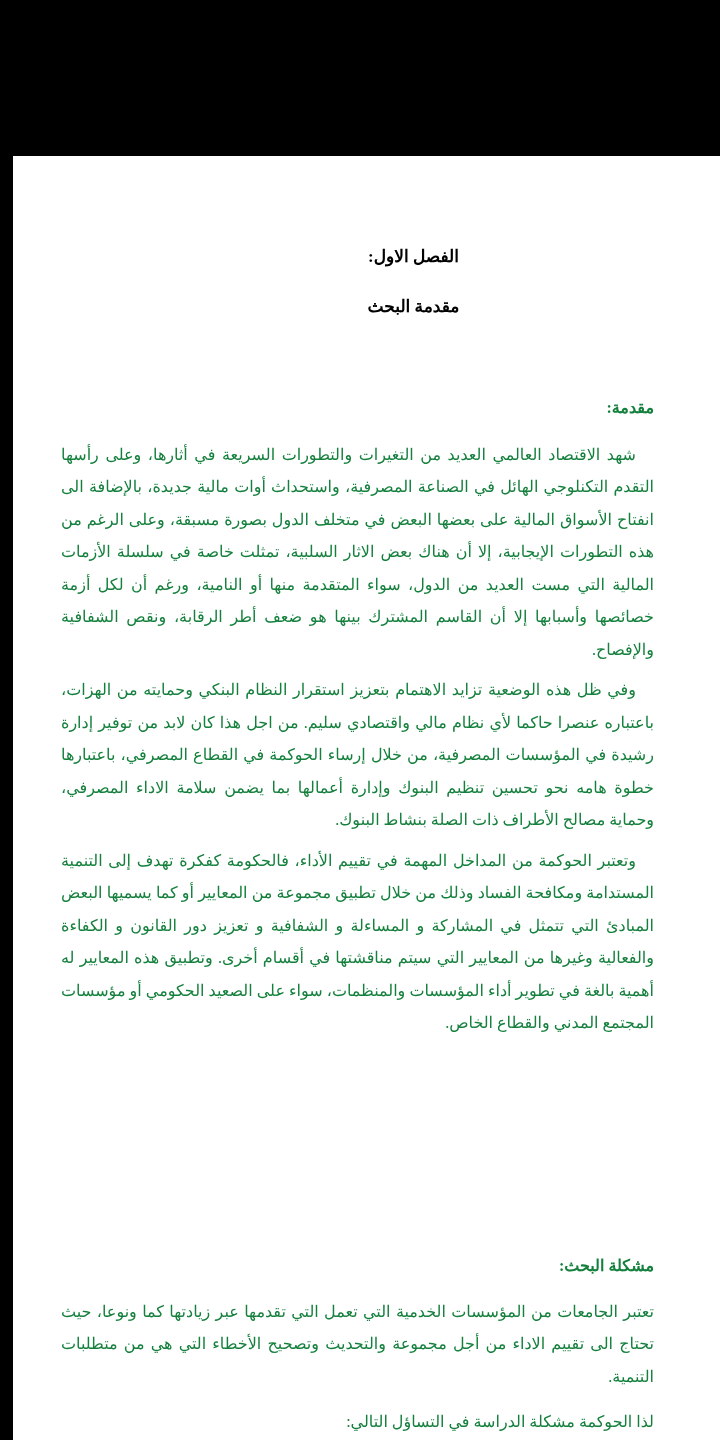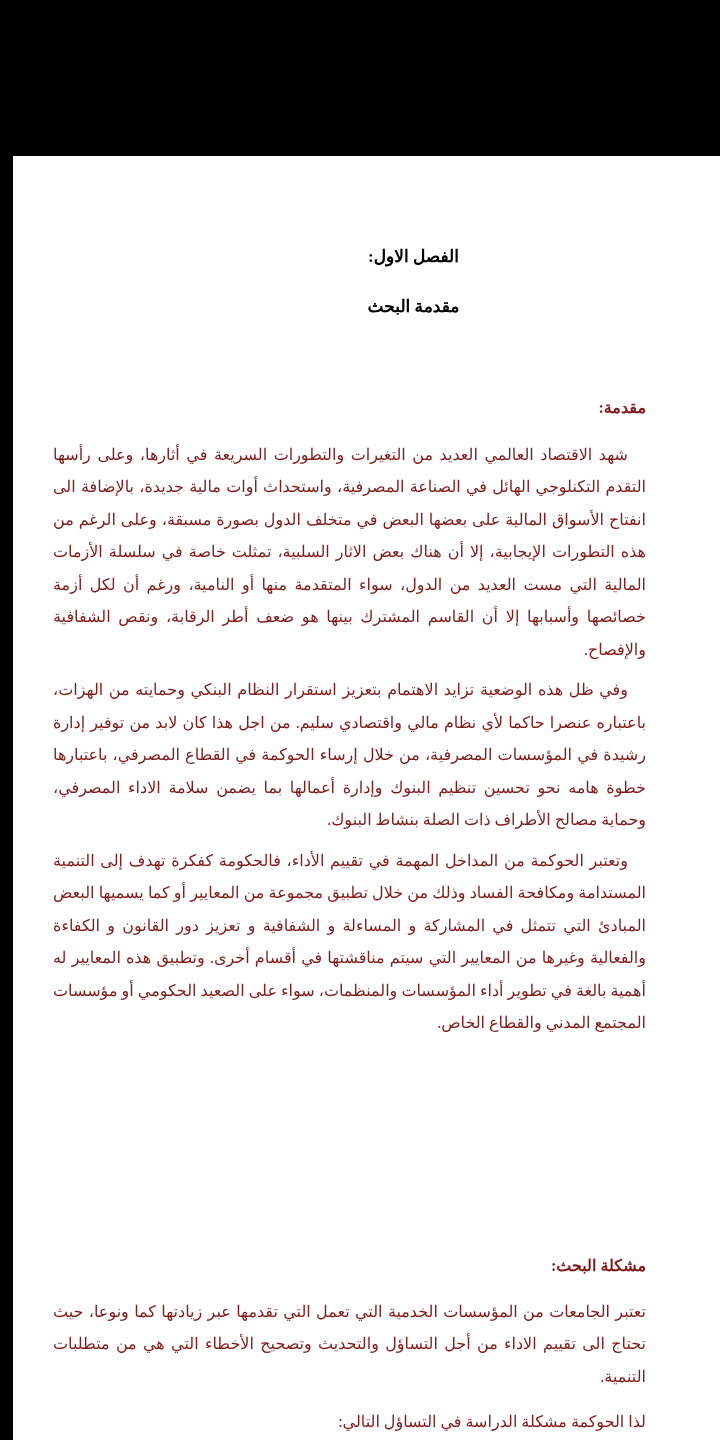--- a/index.html
+++ b/index.html
@@ -35,23 +35,23 @@
     font-weight: bold;
     font-size: 17px;
     color: #000000;
     line-height: 22px;
   }
   .title-1 { top: 90px; }
   .title-2 { top: 140px; }
 
   .content {
     position: absolute;
-    left: 32px;
+    left: 40px;
     width: 601px;
-    color: #7f1d1d;
+    color: #15803d;
     font-size: 16px;
     line-height: 32.5px;
     text-align: justify;
     text-justify: inter-word;
   }
   .content-1 { top: 236px; }
   .content-2 { top: 78px; }
 
   .heading {
     font-weight: bold;
@@ -79,18 +79,18 @@
       <div class="heading">مقدمة:</div>
       <p class="para indent">شهد الاقتصاد العالمي العديد من التغيرات والتطورات السريعة في أثارها، وعلى رأسها التقدم التكنلوجي الهائل في الصناعة المصرفية، واستحداث أوات مالية جديدة، بالإضافة الى انفتاح الأسواق المالية على بعضها البعض في متخلف الدول بصورة مسبقة، وعلى الرغم من هذه التطورات الإيجابية، إلا أن هناك بعض الاثار السلبية، تمثلت خاصة في سلسلة الأزمات المالية التي مست العديد من الدول، سواء المتقدمة منها أو النامية، ورغم أن لكل أزمة خصائصها وأسبابها إلا أن القاسم المشترك بينها هو ضعف أطر الرقابة، ونقص الشفافية والإفصاح.</p>
       <p class="para indent">وفي ظل هذه الوضعية تزايد الاهتمام بتعزيز استقرار النظام البنكي وحمايته من الهزات، باعتباره عنصرا حاكما لأي نظام مالي واقتصادي سليم. من اجل هذا كان لابد من توفير إدارة رشيدة في المؤسسات المصرفية، من خلال إرساء الحوكمة في القطاع المصرفي، باعتبارها خطوة هامه نحو تحسين تنظيم البنوك وإدارة أعمالها بما يضمن سلامة الاداء المصرفي، وحماية مصالح الأطراف ذات الصلة بنشاط البنوك.</p>
       <p class="para indent">وتعتبر الحوكمة من المداخل المهمة في تقييم الأداء، فالحكومة كفكرة تهدف إلى التنمية المستدامة ومكافحة الفساد وذلك من خلال تطبيق مجموعة من المعايير أو كما يسميها البعض المبادئ التي تتمثل في المشاركة و المساءلة و الشفافية و تعزيز دور القانون و الكفاءة والفعالية وغيرها من المعايير التي سيتم مناقشتها في أقسام أخرى. وتطبيق هذه المعايير له أهمية بالغة في تطوير أداء المؤسسات والمنظمات، سواء على الصعيد الحكومي أو مؤسسات المجتمع المدني والقطاع الخاص.</p>
     </div>
   </div>
 
   <div class="page page-2">
     <div class="content content-2" dir="rtl" lang="ar">
       <div class="heading">مشكلة البحث:</div>
-      <p class="para">تعتبر الجامعات  من المؤسسات الخدمية التي تعمل التي تقدمها عبر زيادتها كما ونوعا، حيث تحتاج الى تقييم الاداء من أجل التساؤل والتحديث وتصحيح الأخطاء التي هي من متطلبات التنمية.</p>
+      <p class="para">تعتبر الجامعات  من المؤسسات الخدمية التي تعمل التي تقدمها عبر زيادتها كما ونوعا، حيث تحتاج الى تقييم الاداء من أجل مجموعة والتحديث وتصحيح الأخطاء التي هي من متطلبات التنمية.</p>
       <p class="para closing">لذا الحوكمة مشكلة الدراسة في التساؤل التالي:</p>
     </div>
   </div>
 
 </div>
 
 </body></html>

